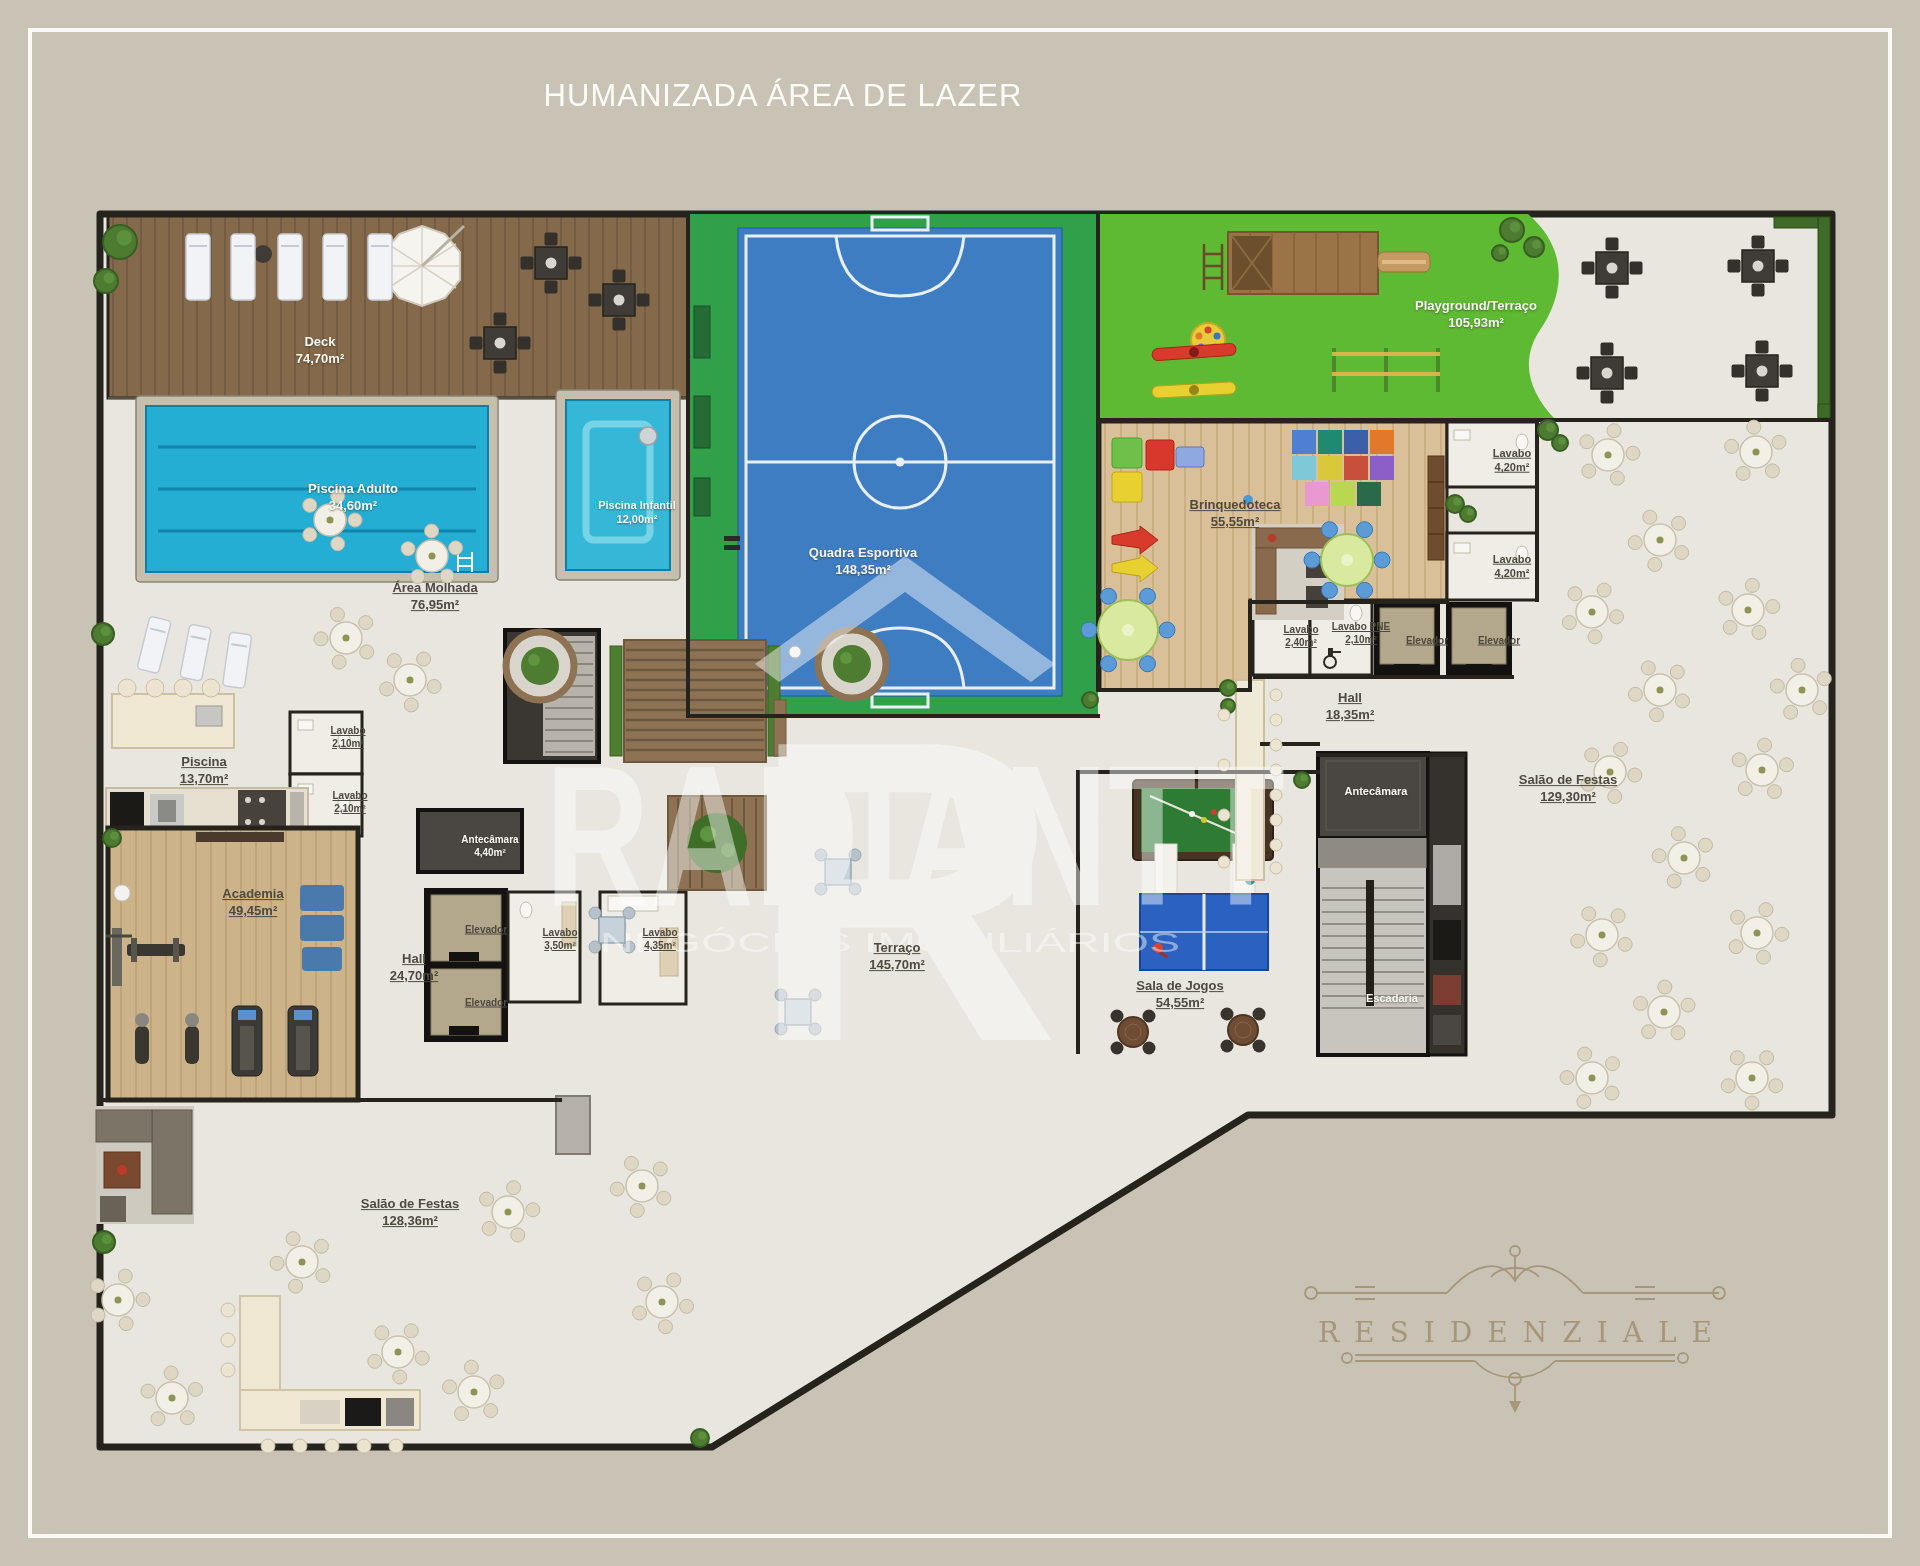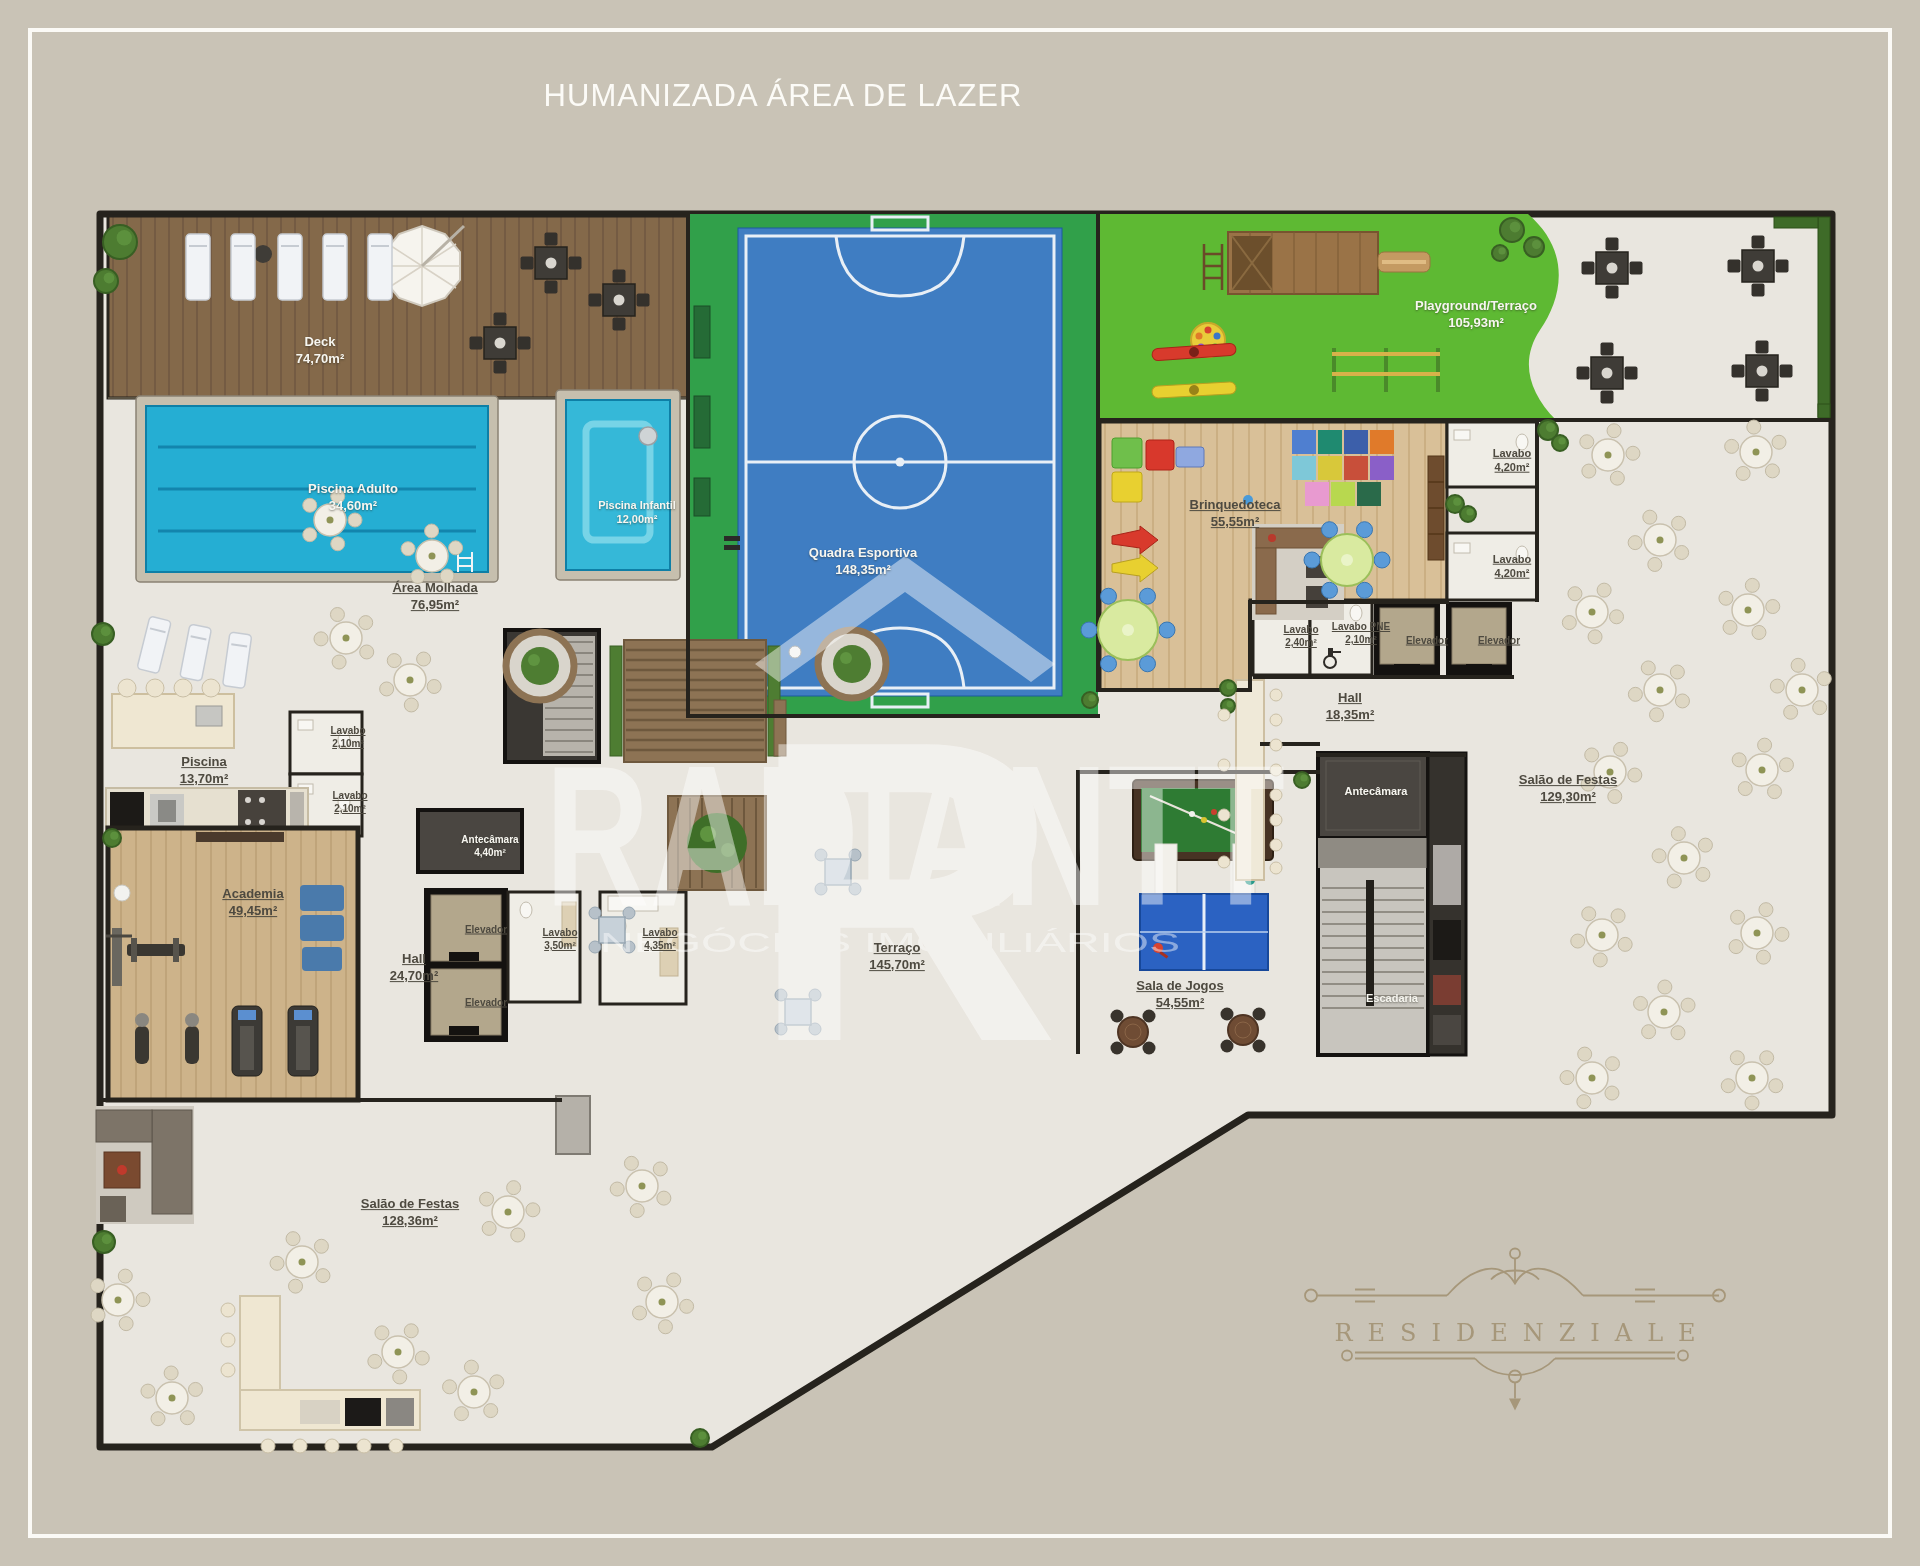--- a/index.html
+++ b/index.html
@@ -16,21 +16,21 @@
   .rl{position:absolute;transform:translate(-50%,-50%);text-align:center;
     font:700 13px/1.3 "Liberation Sans",sans-serif;white-space:nowrap;}
   .rl span{display:block;padding-left:40px;}
   .light{color:#f7f6f0;text-shadow:0 1px 2px rgba(40,40,30,.5);}
   .dark{color:#4e4a40;text-decoration:underline;}
   .sm{font-size:11px;}
   .xs{font-size:10px;}
   .logo{position:absolute;left:1515px;top:1328px;transform:translate(-50%,-50%);
     width:480px;text-align:center;color:#a6977a;z-index:6;}
   .logo-name{font-family:"DejaVu Serif",serif;font-size:78px;line-height:1;letter-spacing:2px;}
-  .logo-sub{font-family:"DejaVu Serif",serif;font-size:24px;letter-spacing:15px;margin-top:1px;padding-left:15px;}
+  .logo-sub{font-family:"DejaVu Serif",serif;font-size:28px;letter-spacing:15px;margin-top:1px;padding-left:15px;}
 </style>
 </head>
 <body>
 
 <svg id="plan" width="1920" height="1566" viewBox="0 0 1920 1566">
   <defs>
     <pattern id="pwdeck" width="14" height="40" patternUnits="userSpaceOnUse">
       <rect width="14" height="40" fill="#84694a"></rect>
         <rect width="2" height="40" fill="#6f5740" opacity=".75"></rect>
     </pattern>

